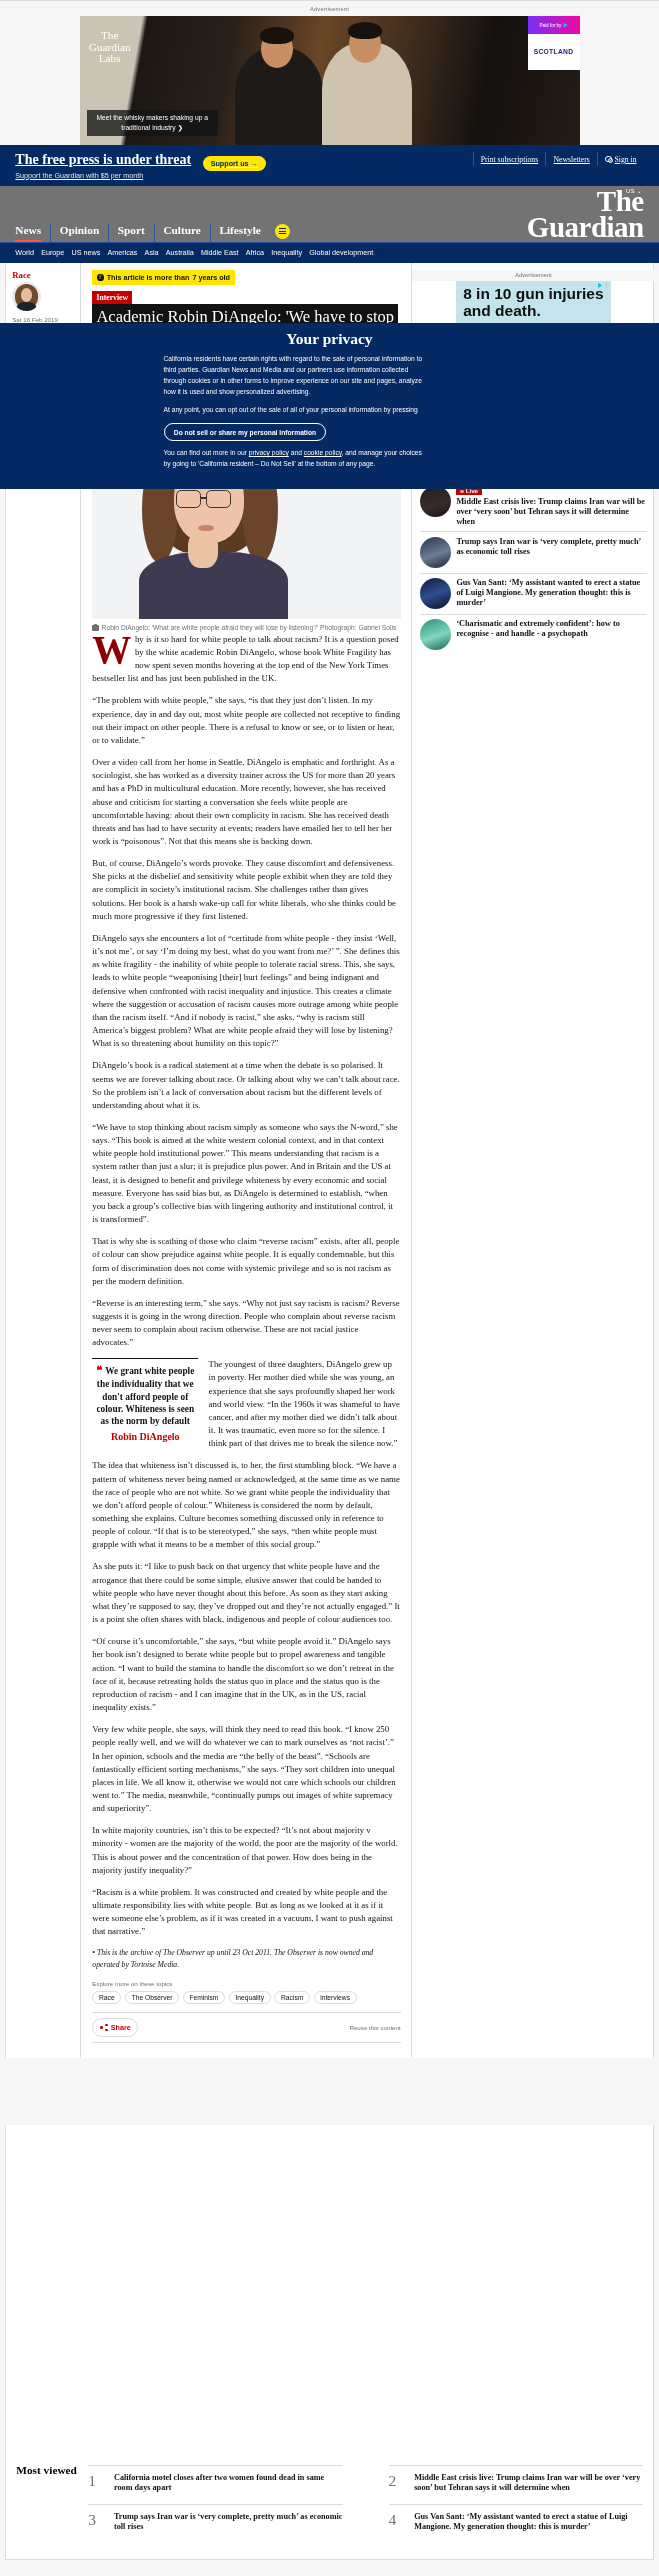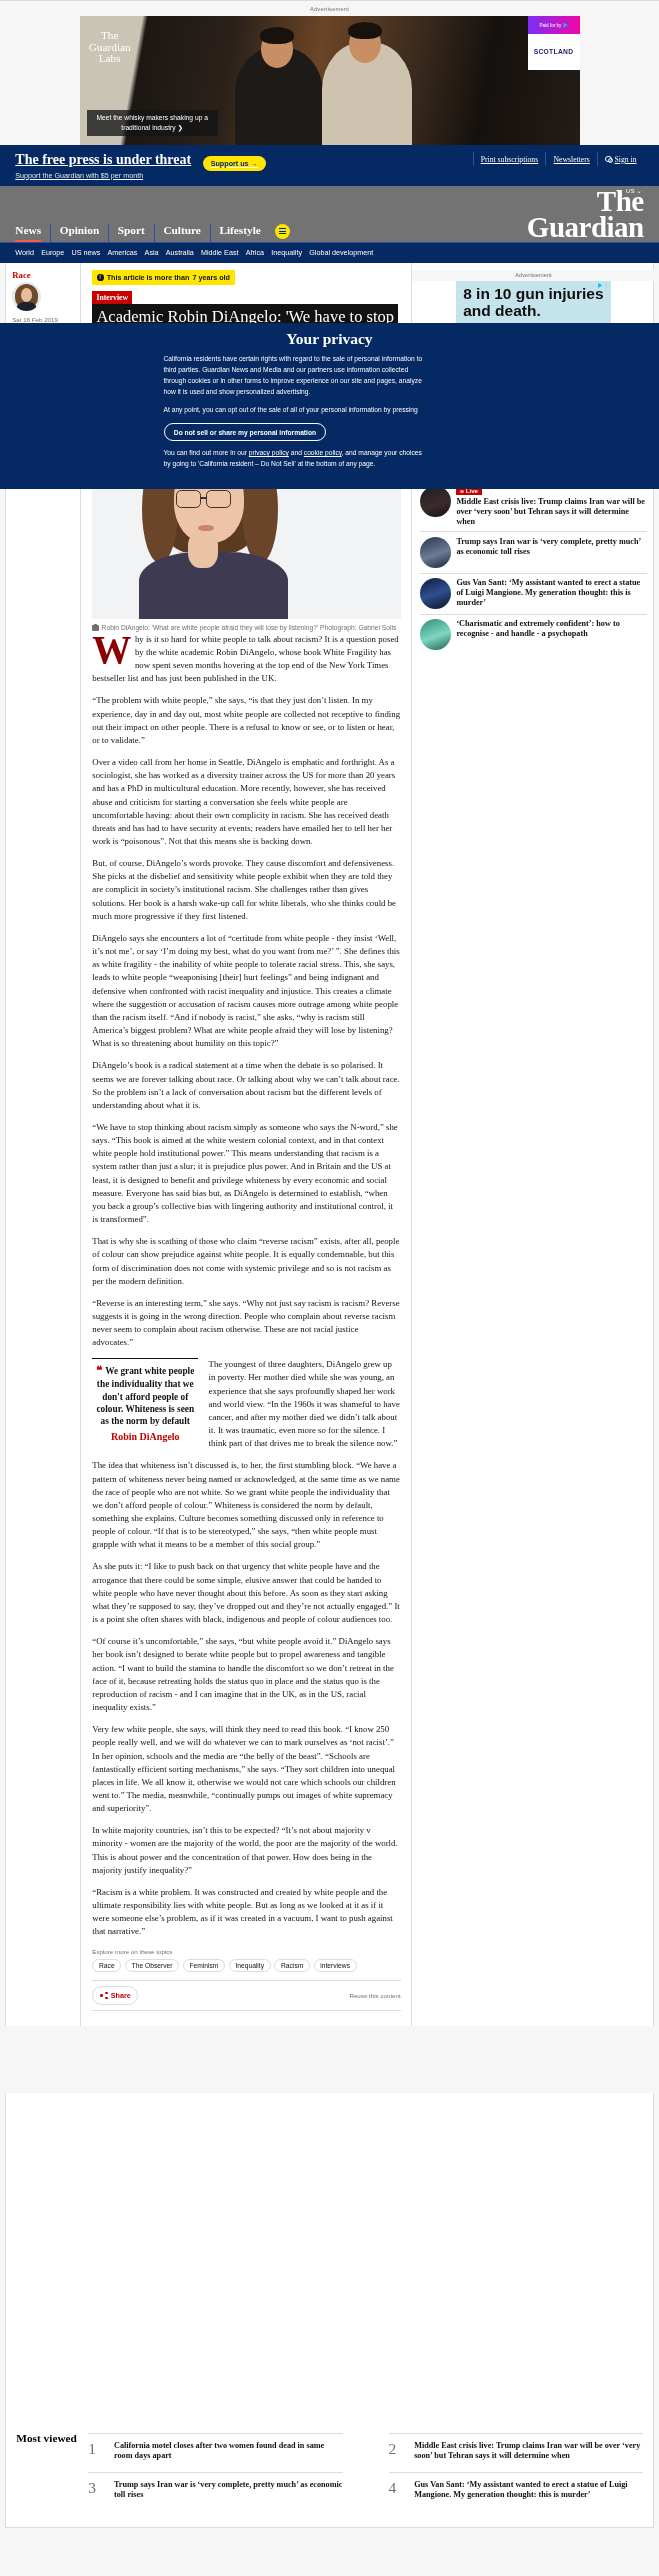--- a/index.html
+++ b/index.html
@@ -330,20 +330,21 @@
         <div class="pullquote"><span class="qm">❝ </span><span>We grant white people the individuality that we don't afford people of colour. Whiteness is seen as the norm by default</span><div style="color: rgb(199, 0, 0); font-weight: bold; margin-top: 3.1px; font-size: 10px;">Robin DiAngelo</div></div>
         <p class="bodytext">The youngest of three daughters, DiAngelo grew up in poverty. Her mother died while she was young, an experience that she says profoundly shaped her work and world view. “In the 1960s it was shameful to have cancer, and after my mother died we didn’t talk about it. It was traumatic, even more so for the silence. I think part of that drives me to break the silence now.”</p>
         <p class="bodytext">The idea that whiteness isn’t discussed is, to her, the first stumbling block. “We have a pattern of whiteness never being named or acknowledged, at the same time as we name the race of people who are not white. So we grant white people the individuality that we don’t afford people of colour.” Whiteness is considered the norm by default, something she explains. Culture becomes something discussed only in reference to people of colour. “If that is to be stereotyped,” she says, “then white people must grapple with what it means to be a member of this social group.”</p>
         <p class="bodytext">As she puts it: “I like to push back on that urgency that white people have and the arrogance that there could be some simple, elusive answer that could be handed to white people who have never thought about this before. As soon as they start asking what they’re supposed to say, they’ve dropped out and they’re not actually engaged.” It is a point she often shares with black, indigenous and people of colour audiences too.</p>
         <p class="bodytext">“Of course it’s uncomfortable,” she says, “but white people avoid it.” DiAngelo says her book isn’t designed to berate white people but to propel awareness and tangible action. “I want to build the stamina to handle the discomfort so we don’t retreat in the face of it, because retreating holds the status quo in place and the status quo is the reproduction of racism - and I can imagine that in the UK, as in the US, racial inequality exists.”</p>
         <p class="bodytext">Very few white people, she says, will think they need to read this book. “I know 250 people really well, and we will do whatever we can to mark ourselves as ‘not racist’.” In her opinion, schools and the media are “the belly of the beast”. “Schools are fantastically efficient sorting mechanisms,” she says. “They sort children into unequal places in life. We all know it, otherwise we would not care which schools our children went to.” The media, meanwhile, “continually pumps out images of white supremacy and superiority”.</p>
         <p class="bodytext">In white majority countries, isn’t this to be expected? “It’s not about majority v minority - women are the majority of the world, the poor are the majority of the world. This is about power and the concentration of that power. How does being in the majority justify inequality?”</p>
         <p class="bodytext">“Racism is a white problem. It was constructed and created by white people and the ultimate responsibility lies with white people. But as long as we looked at it as if it were someone else’s problem, as if it was created in a vacuum, I want to push against that narrative.”</p>
       </div>
 
+    <div class="italfoot">• This is the archive of The Observer up until 23 Oct 2011. The Observer is now owned and operated by Tortoise Media.</div>
 
     <div class="topics-label">Explore more on these topics</div>
     <div class="chips" id="topics-host">
         <span class="chip">Race</span>
         <span class="chip">The Observer</span>
         <span class="chip">Feminism</span>
         <span class="chip">Inequality</span>
         <span class="chip">Racism</span>
         <span class="chip">interviews</span>
       </div>

